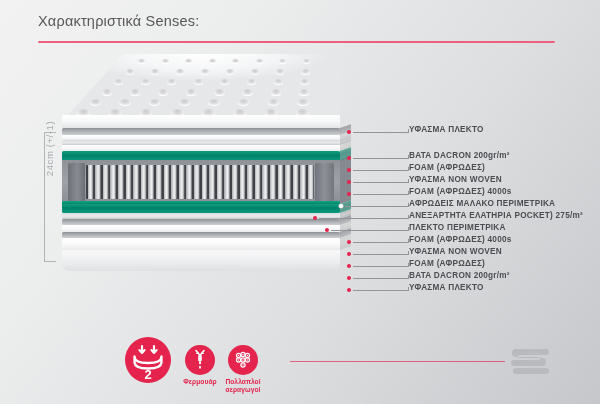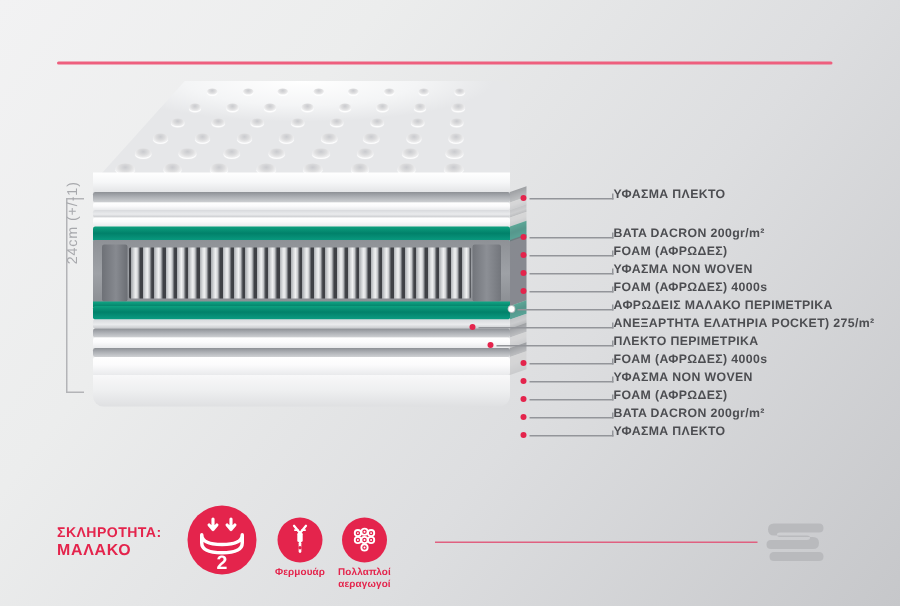--- a/index.html
+++ b/index.html
@@ -264,20 +264,21 @@
     width: 215px; height: 1.2px;
     background: #e06080;
   }
 
   #brand-logo { position: absolute; left: 510px; top: 9px; width: 44px; height: 32px; }
 </style>
 </head>
 <body>
 
 <div id="header-area">
+  <div id="page-title">Χαρακτηριστικά Senses:</div>
   <div id="title-rule"></div>
 </div>
 
 <div id="diagram">
 
   <div id="dimension-bracket"></div>
   <div id="dimension-label">24cm (+/-1)</div>
 
   <div class="mattress" id="layer-top-quilt">
     <div id="quilt-face"></div>
@@ -420,24 +421,20 @@
       <div class="callout" style="left: 0px; top: 236px;">
         <span class="callout-dot" style="left: 347px;"></span>
         <span class="callout-line" style="left: 353px; width: 56px;"></span>
         <span class="callout-text" style="left: 409px;">ΥΦΑΣΜΑ ΠΛΕΚΤΟ</span>
       </div>
     </div>
 </div>
 
 <div id="footer-area">
 
-  <div id="firmness-label">
-    <span>ΣΚΛΗΡΟΤΗΤΑ:</span>
-    <span id="firmness-value">ΜΑΛΑΚΟ</span>
-  </div>
 
   <div class="feature-badge" id="badge-firmness">
     <svg viewBox="0 0 46 46" width="46" height="46">
       <path d="M17 9 v7 M17 16 l-2.6 -3 M17 16 l2.6 -3" stroke="#fff" stroke-width="2.1" fill="none" stroke-linecap="round"></path>
       <path d="M29 9 v7 M29 16 l-2.6 -3 M29 16 l2.6 -3" stroke="#fff" stroke-width="2.1" fill="none" stroke-linecap="round"></path>
       <path d="M9.5 19.5 q0 6.5 13.5 6.5 q13.5 0 13.5 -6.5 l0 5.5 q0 6.5 -13.5 6.5 q-13.5 0 -13.5 -6.5 z" fill="none" stroke="#fff" stroke-width="2.3" stroke-linejoin="round"></path>
       <text x="23" y="42" font-family="'Liberation Sans',sans-serif" font-size="13" font-weight="700" fill="#fff" text-anchor="middle">2</text>
     </svg>
   </div>
 

